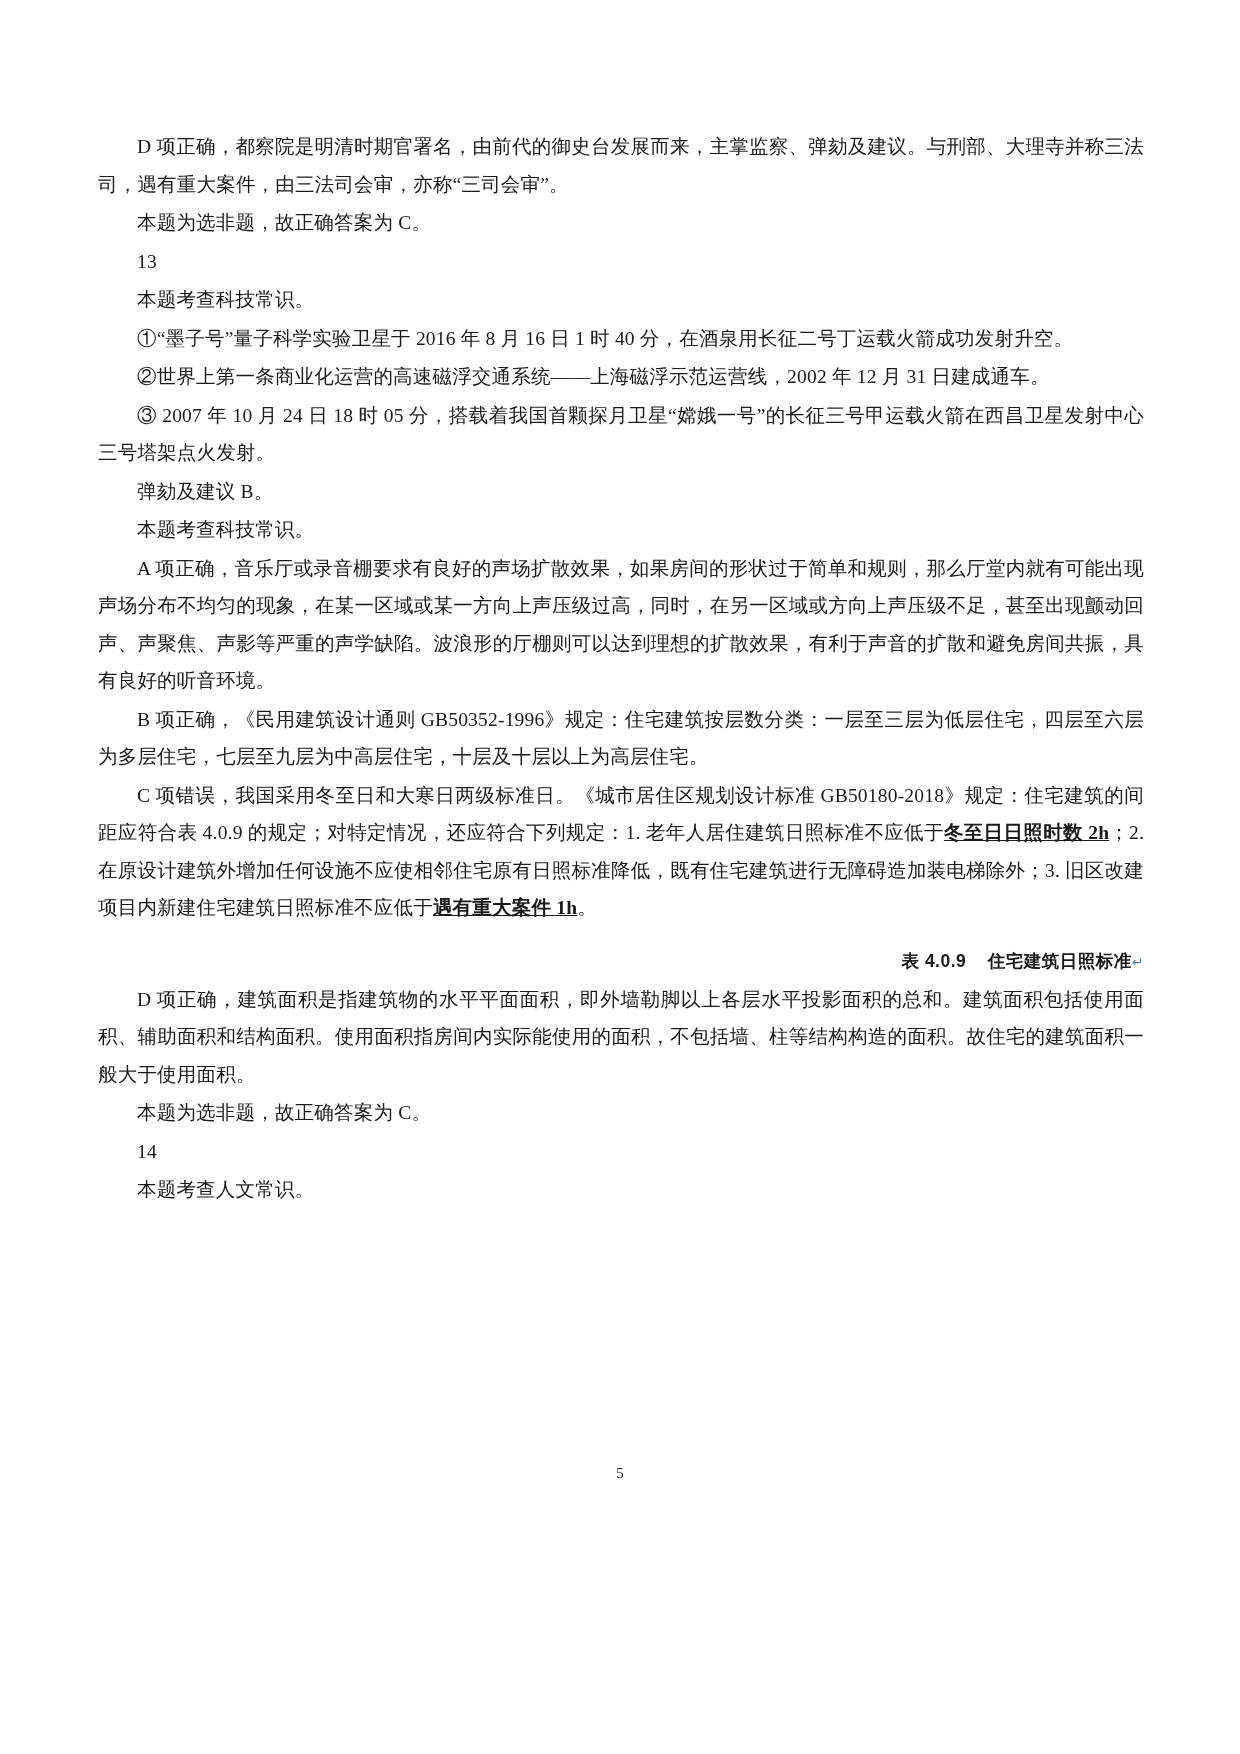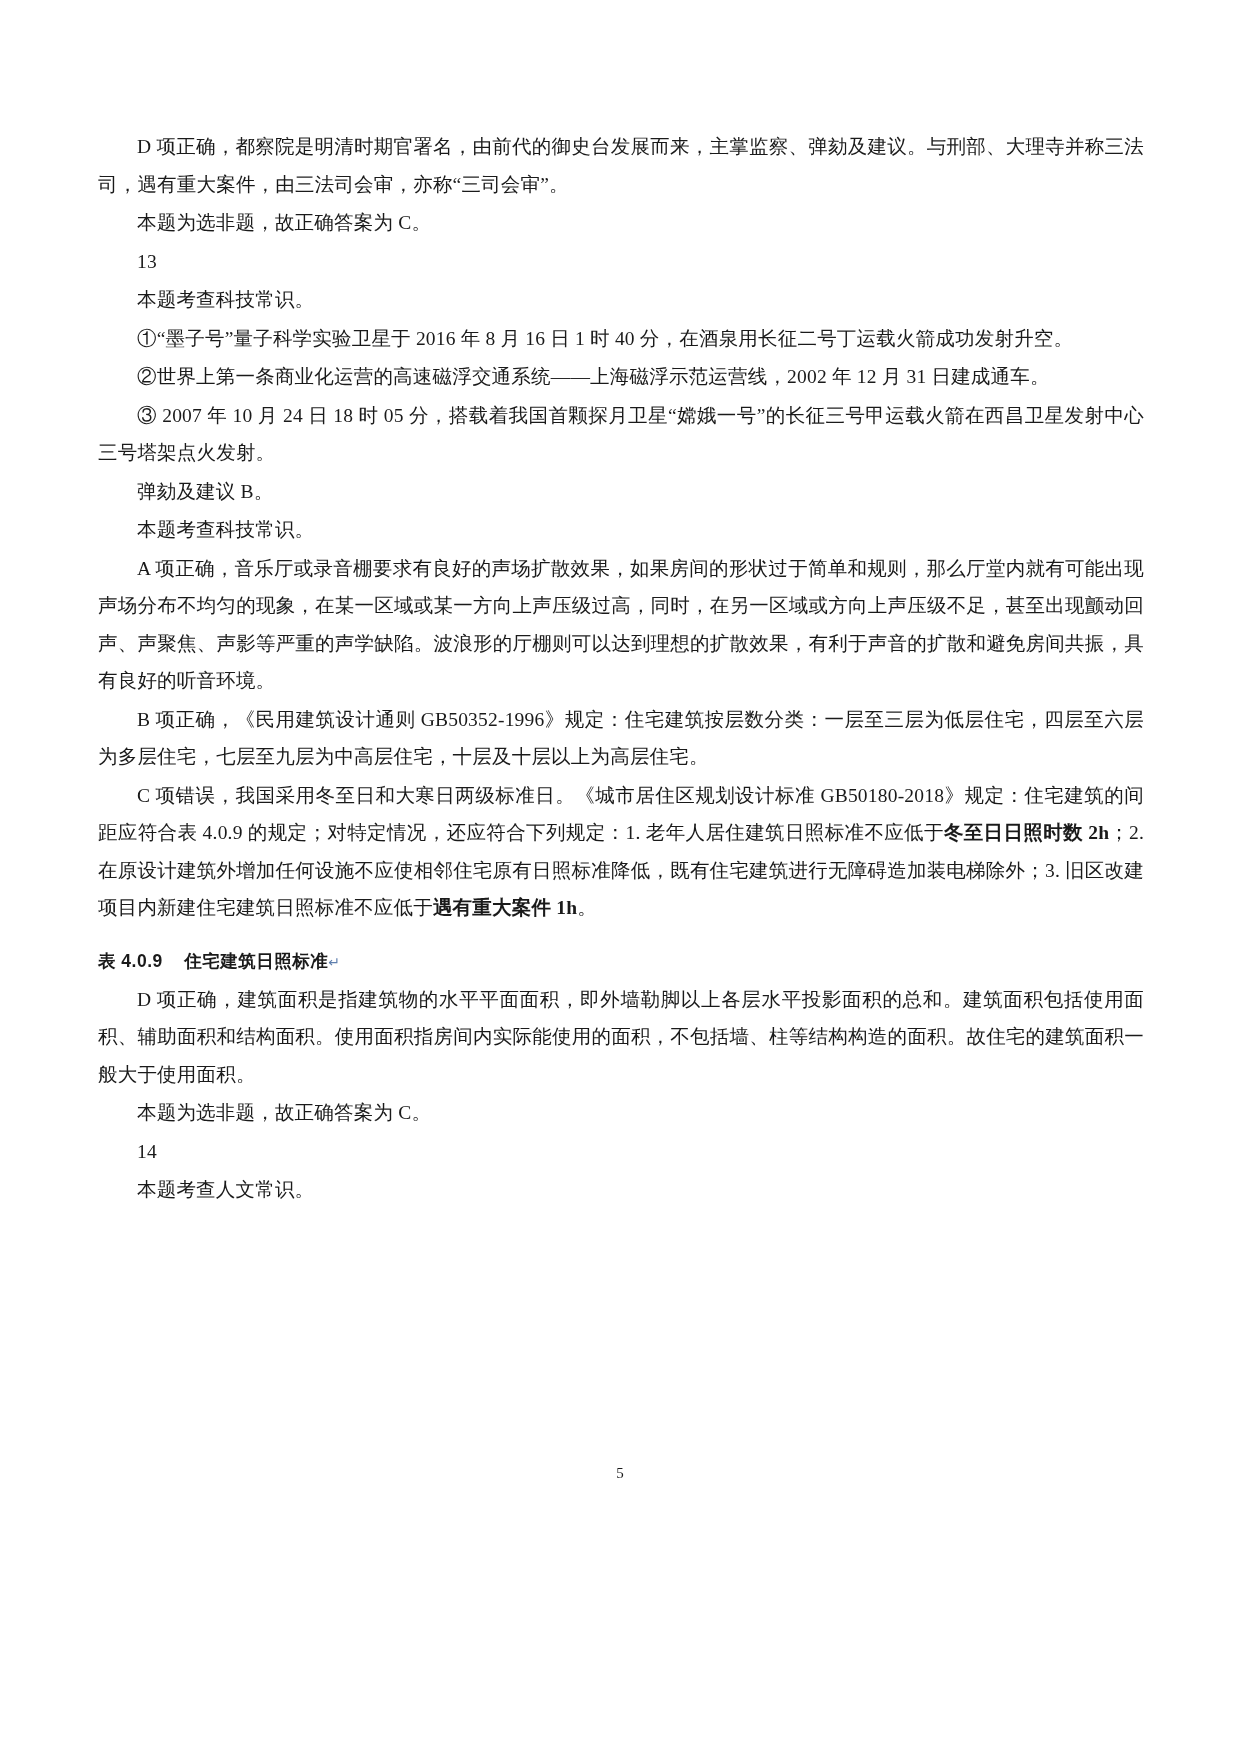--- a/index.html
+++ b/index.html
@@ -30,28 +30,29 @@
     font-size: 19.5px;
     line-height: 37.5px;
     text-align: justify;
     text-justify: inter-ideograph;
     text-indent: 2em;
     letter-spacing: 0.2px;
     word-break: break-all;
   }
   b.bold {
     font-weight: bold;
+    text-decoration: underline;
   }
   
   .table-wrap {
     margin-top: 22px;
     width: 100%;
   }
   .table-caption {
-    text-align: left;
+    text-align: right;
     font-size: 17.5px;
     font-weight: bold;
     font-family: "Liberation Sans", "DejaVu Sans", sans-serif;
     margin: 0 0 8px 0;
     letter-spacing: 0.5px;
   }
   .caption-mark {
     font-weight: normal;
     color: #5f7fae;
     font-size: 14px;

